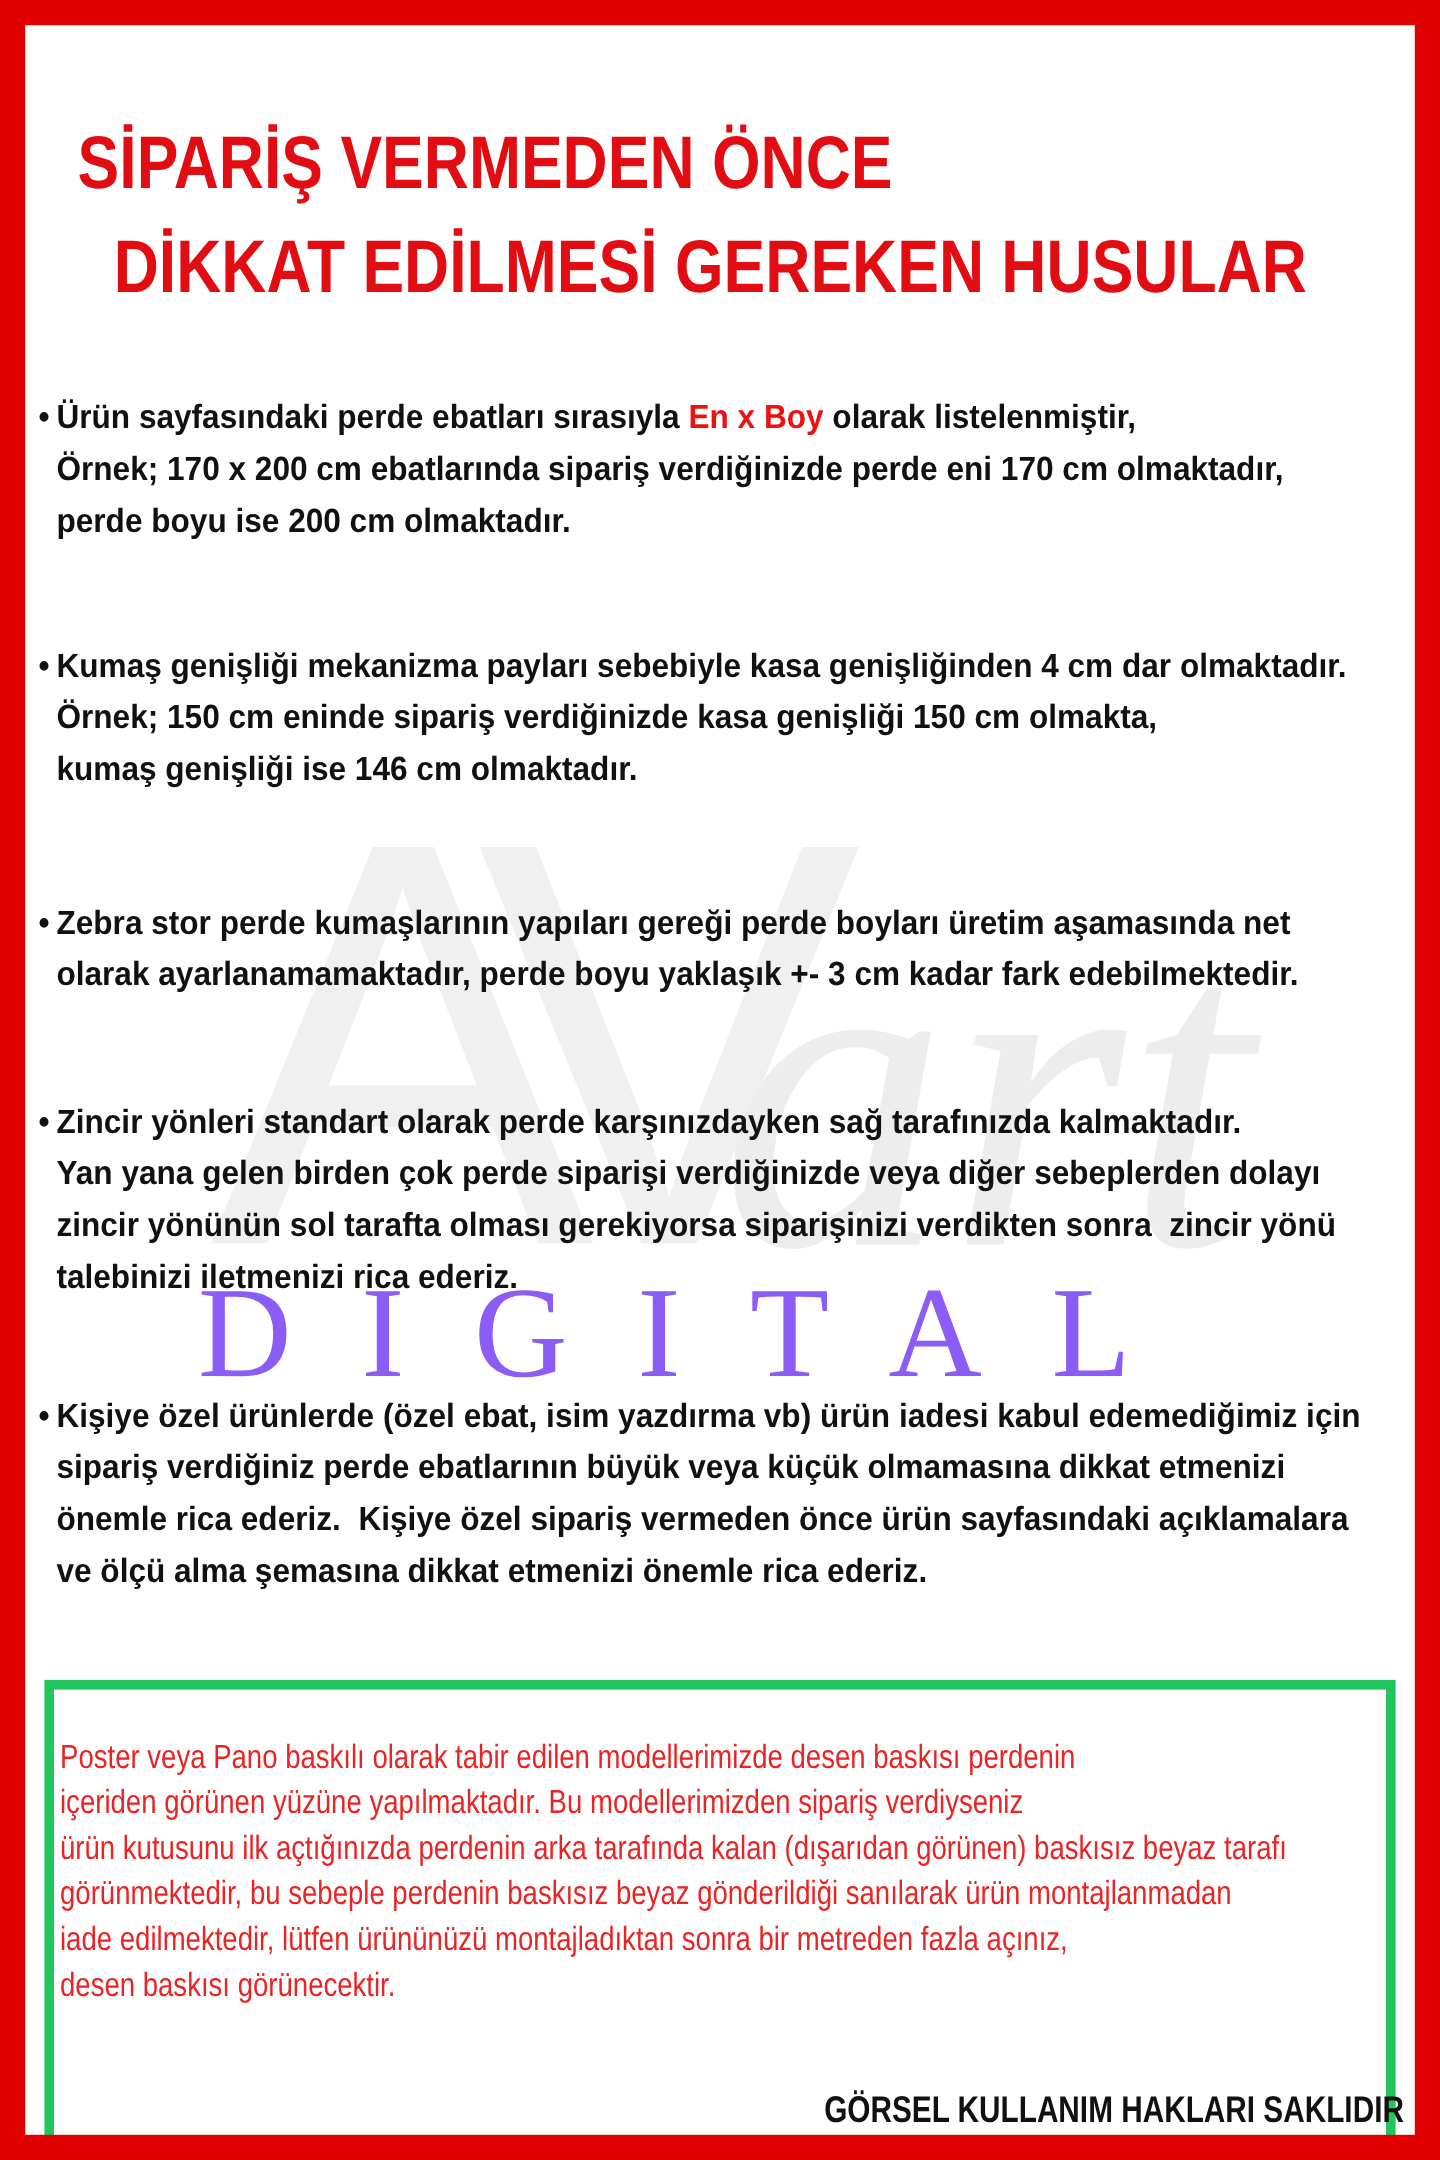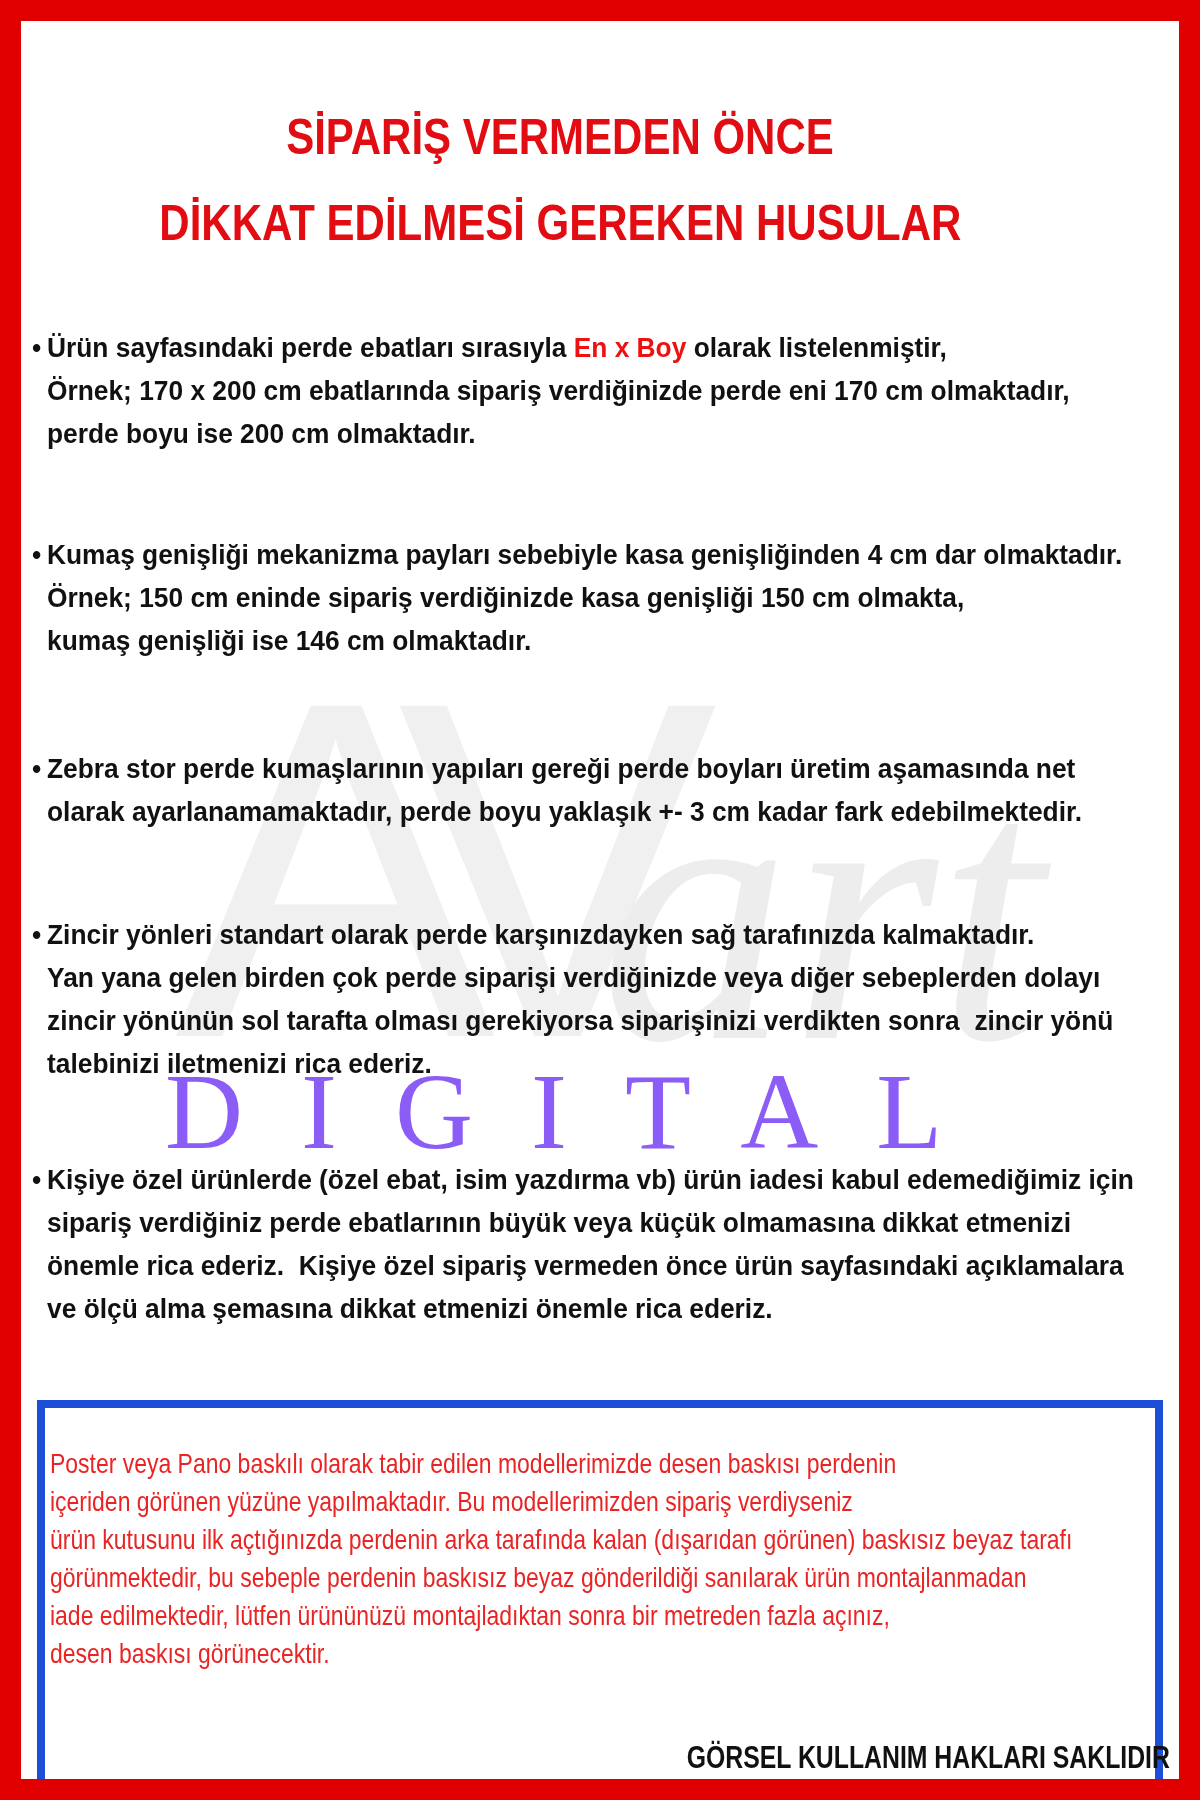--- a/index.html
+++ b/index.html
@@ -12,43 +12,43 @@
 
   
   .wm{position:absolute;z-index:1;line-height:1;user-select:none;}
   .wm-av{left:175px;top:630px;font-size:480px;font-weight:normal;color:#f0f0f0;letter-spacing:-62px;}
   .wm-art{left:600px;top:720px;font-family:"Liberation Serif","DejaVu Serif",serif;
           font-style:italic;font-size:380px;color:#ededed;}
   .wm-digital{left:165px;top:1058px;font-family:"Liberation Serif","DejaVu Serif",serif;
           font-size:108px;letter-spacing:58px;color:#8b5cf6;}
 
   
-  .title-line{position:absolute;left:0;width:1120px;text-align:center;z-index:2;
-              font-weight:bold;font-size:50px;line-height:62px;color:#e20d13;white-space:pre;}
+  .title-line{position:absolute;left:0;width:1120px;z-index:2;
+              font-weight:bold;font-size:62px;line-height:62px;color:#e20d13;white-space:pre;}
   .title-line>span{display:inline-block;transform:scaleX(0.84);transform-origin:50% 0;}
   .title-1{top:106px;}
   .title-2{top:192px;text-decoration:underline;}
 
   
   .bullet{position:absolute;left:32px;z-index:3;display:flex;align-items:flex-start;
           color:#111111;font-weight:bold;font-size:28px;line-height:43px;
           transform:scaleX(0.94);transform-origin:0 0;}
   .bullet .dot{width:16px;flex:0 0 16px;white-space:pre;}
   .btext{white-space:normal;}
   .btext .line,.btext .rest{white-space:pre;}
   .b1{top:326px;}
   .b2{top:533px;}
   .b3{top:747px;}
   .b4{top:913px;}
   .b5{top:1158px;}
   .hl{color:#ee1111;}
 
   
   .warnbox{position:absolute;left:37px;top:1400px;width:1126px;height:388px;
-           border:8px solid #1d4ed8;box-sizing:border-box;z-index:3;background:transparent;}
+           border:8px solid #22c55e;box-sizing:border-box;z-index:3;background:transparent;}
   .warntext{position:absolute;left:5px;top:37px;color:#e92424;font-weight:normal;
             font-size:28px;line-height:38px;white-space:pre;
             transform:scaleX(0.82);transform-origin:0 0;}
 
   
   .footer{position:absolute;top:1740px;right:30px;z-index:4;color:#111111;
           font-weight:bold;font-size:31px;line-height:36px;white-space:pre;
           transform:scaleX(0.8);transform-origin:100% 0;}
 </style>
 </head>

